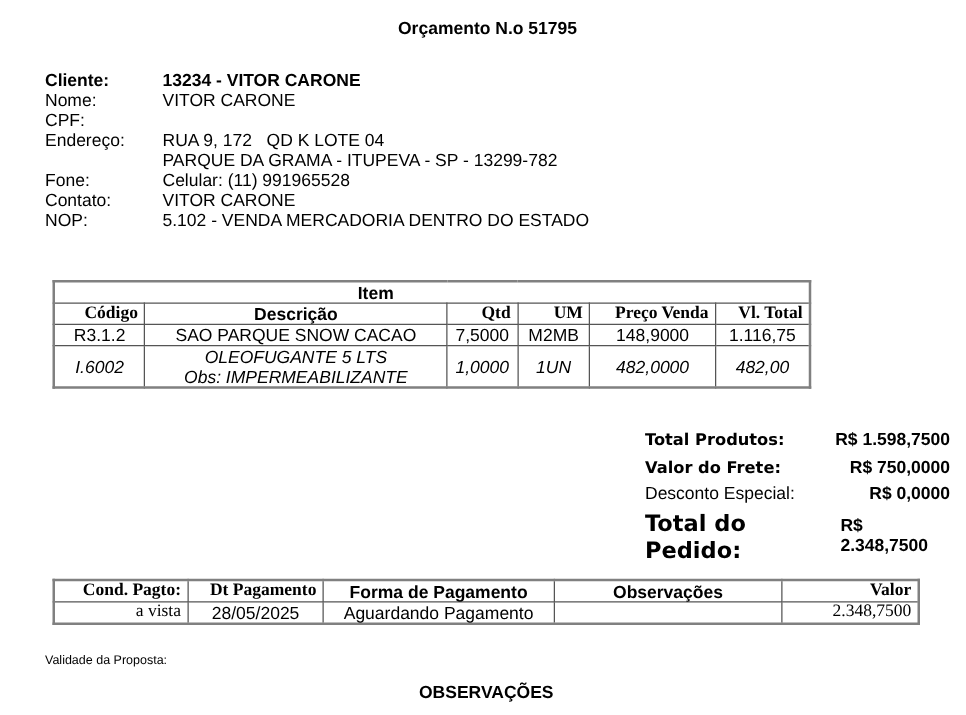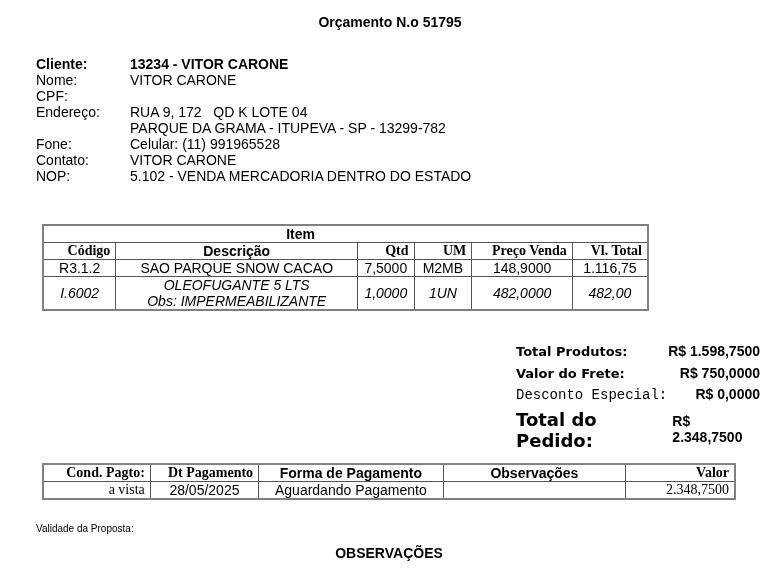--- a/index.html
+++ b/index.html
@@ -87,21 +87,20 @@
       align-items: baseline;
       height: 21.5px;
     }
     .tot-row .tl-heavy {
       font-family: "DejaVu Sans", sans-serif;
       font-weight: bold;
       font-size: 13px;
     }
     .tot-row .tl-normal {
       font-size: 14px;
-      font-family: Liberation Mono, monospace;
     }
     .tot-row .tv {
       font-weight: bold;
       font-size: 14px;
     }
     .tot-row.big .tl-heavy {
       font-size: 18px;
     }
     .tot-row.big {
       height: 26px;

